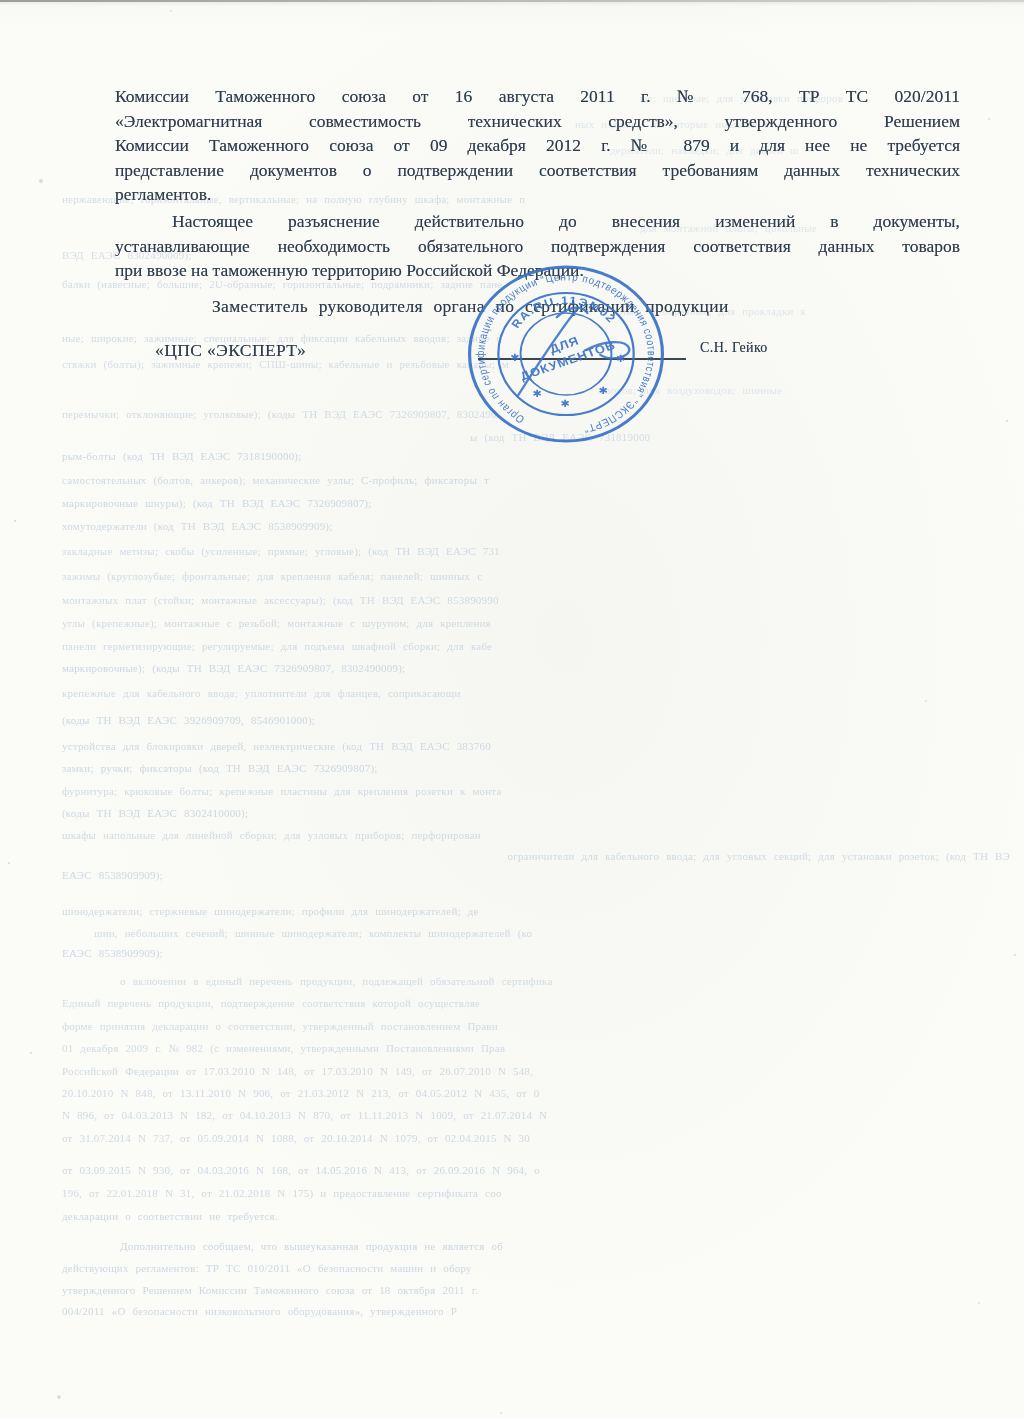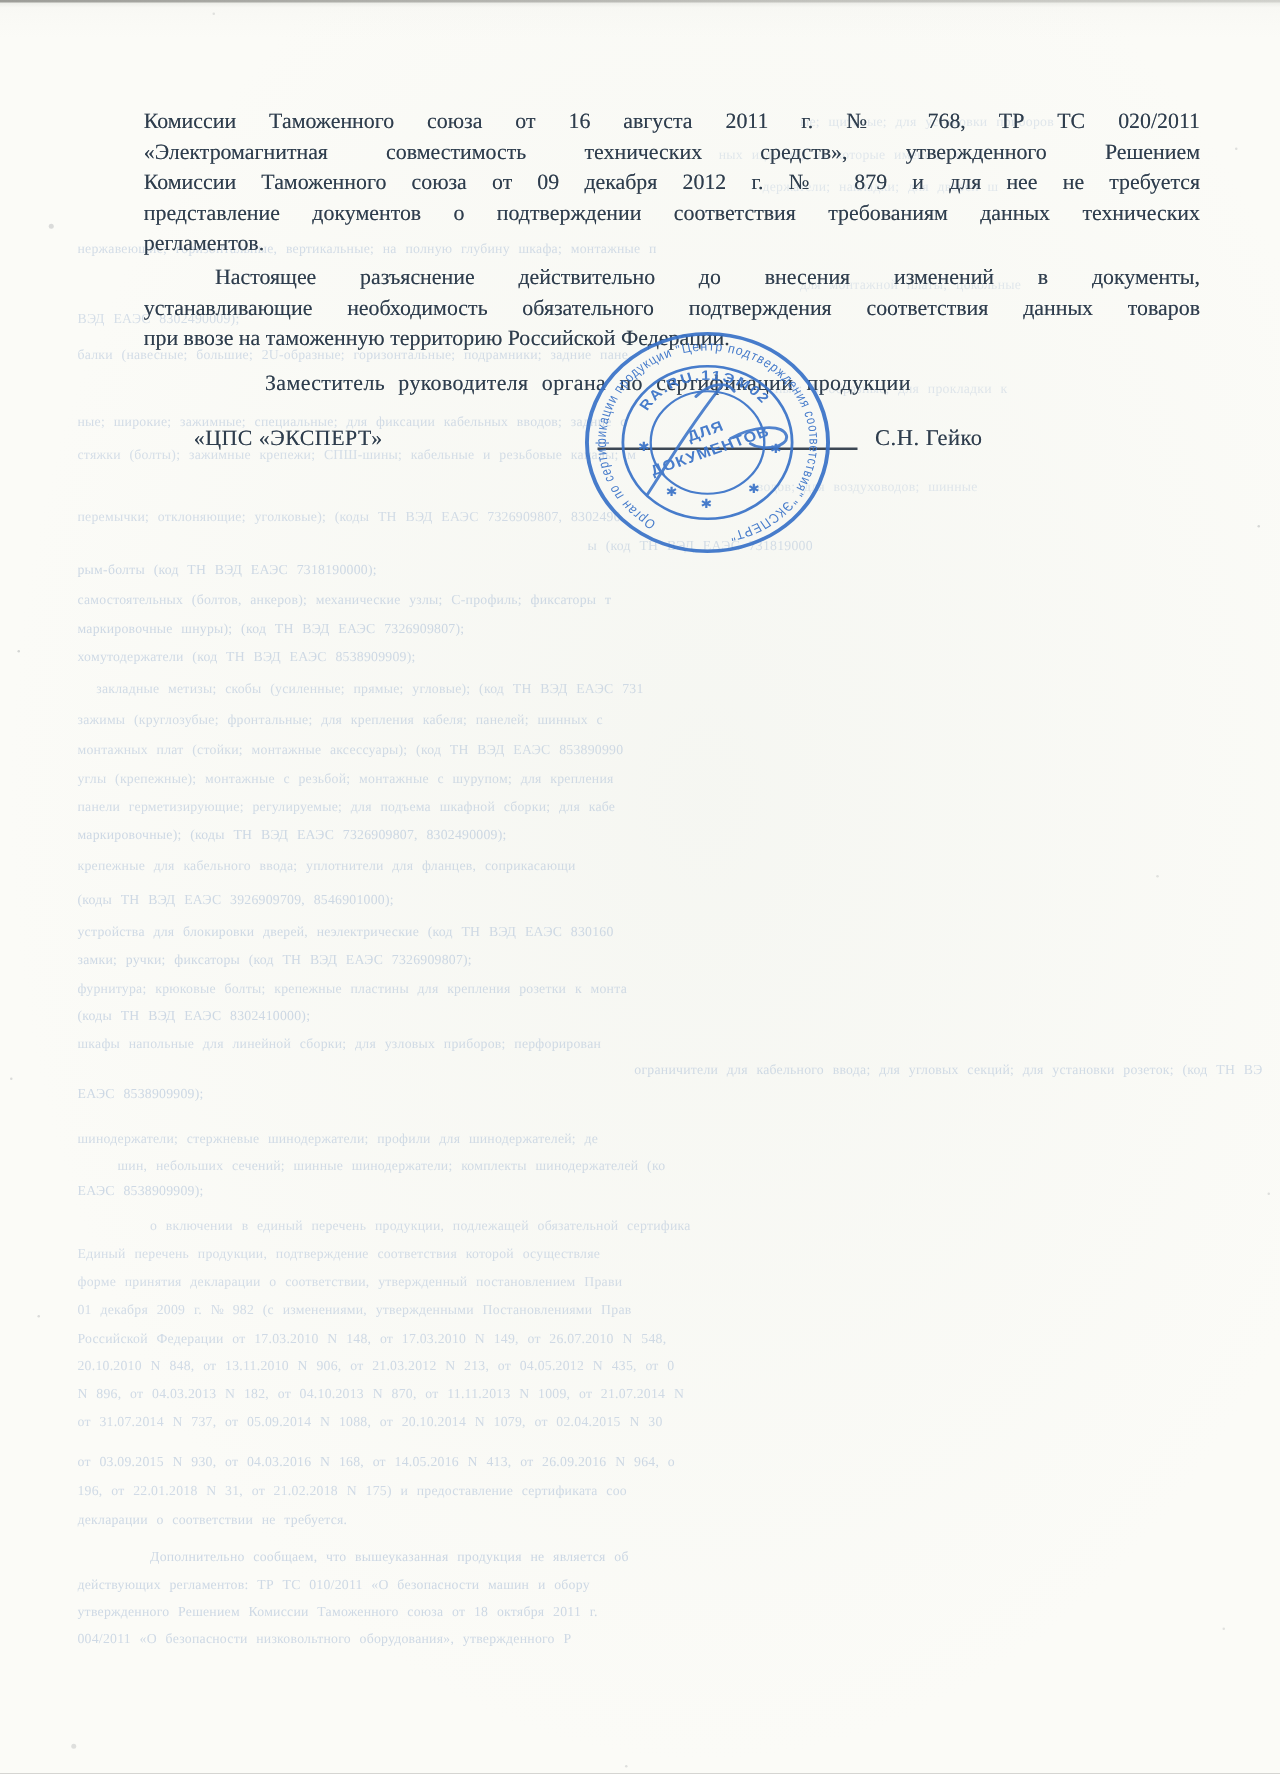--- a/index.html
+++ b/index.html
@@ -40,21 +40,21 @@
   .jline.last{ text-align:left; text-align-last:left; }
   .jline.indent{ padding-left:57px; }
   .para2{ margin-top:2px; }
 
   .sig-title{ position:absolute; left:212px; top:296px; z-index:2; white-space:nowrap;
     color:var(--text); font-size:17.5px; word-spacing:6px; letter-spacing:.3px;
     text-shadow:0 0 .5px rgba(46,61,77,.55); }
   .sig-org{ position:absolute; left:155px; top:340px; z-index:2; white-space:nowrap;
     color:var(--text); font-size:17.5px; letter-spacing:.4px; text-shadow:0 0 .5px rgba(46,61,77,.55); }
   .sig-name{ position:absolute; left:700px; top:340px; z-index:2; white-space:nowrap;
-    color:var(--text); font-size:18px; letter-spacing:.4px; text-shadow:0 0 .5px rgba(46,61,77,.55); }
+    color:var(--text); font-size:14px; letter-spacing:.4px; text-shadow:0 0 .5px rgba(46,61,77,.55); }
   .sig-line{ position:absolute; left:478px; top:358px; width:208px; height:2px; z-index:2;
     background:#3c4754; }
 
   
   .stamp{ position:absolute; left:464px; top:262px; width:204px; height:184px; z-index:3; opacity:.93; }
   .stamp svg{ width:100%; height:100%; }
   .stamp text{ font-family:"Liberation Sans", sans-serif; fill:var(--ink); }
   .ring-text{ font-size:12.5px; letter-spacing:1px; }
   .acc-text{ font-size:13px; font-weight:bold; letter-spacing:1.5px; }
   .star{ font-size:12px; }
@@ -78,29 +78,29 @@
       <div class="ghost-line" style="top: 303px; left: 620px; width: 350px; opacity: 0.28;">ные; М-образные; для прокладки к</div>
       <div class="ghost-line" style="top: 330px; left: 62px; width: 948px; opacity: 0.42;">ные; широкие; зажимные; специальные; для фиксации кабельных вводов; задние с</div>
       <div class="ghost-line" style="top: 356px; left: 62px; width: 948px; opacity: 0.4;">стяжки (болты); зажимные крепежи; СПШ-шины; кабельные и резьбовые каналы; м</div>
       <div class="ghost-line" style="top: 382px; left: 600px; width: 370px; opacity: 0.28;">вводов; для воздуховодов; шинные</div>
       <div class="ghost-line" style="top: 406px; left: 62px; width: 948px; opacity: 0.42;">перемычки; отклоняющие; уголковые); (коды ТН ВЭД ЕАЭС 7326909807, 8302490</div>
       <div class="ghost-line" style="top: 429px; left: 470px; width: 400px; opacity: 0.4;">ы (код ТН ВЭД ЕАЭС 731819000</div>
       <div class="ghost-line" style="top: 448px; left: 62px; width: 640px; opacity: 0.48;">рым-болты (код ТН ВЭД ЕАЭС 7318190000);</div>
       <div class="ghost-line" style="top: 472px; left: 62px; width: 948px; opacity: 0.46;">самостоятельных (болтов, анкеров); механические узлы; С-профиль; фиксаторы т</div>
       <div class="ghost-line" style="top: 495px; left: 62px; width: 660px; opacity: 0.48;">маркировочные шнуры); (код ТН ВЭД ЕАЭС 7326909807);</div>
       <div class="ghost-line" style="top: 518px; left: 62px; width: 600px; opacity: 0.46;">хомутодержатели (код ТН ВЭД ЕАЭС 8538909909);</div>
-      <div class="ghost-line" style="top: 543px; left: 62px; width: 948px; opacity: 0.44; margin-left: 15px;">закладные метизы; скобы (усиленные; прямые; угловые); (код ТН ВЭД ЕАЭС 731</div>
+      <div class="ghost-line" style="top: 543px; left: 62px; width: 948px; opacity: 0.44;">закладные метизы; скобы (усиленные; прямые; угловые); (код ТН ВЭД ЕАЭС 731</div>
       <div class="ghost-line" style="top: 568px; left: 62px; width: 948px; opacity: 0.44;">зажимы (круглозубые; фронтальные; для крепления кабеля; панелей; шинных с</div>
       <div class="ghost-line" style="top: 592px; left: 62px; width: 948px; opacity: 0.44;">монтажных плат (стойки; монтажные аксессуары); (код ТН ВЭД ЕАЭС 853890990</div>
       <div class="ghost-line" style="top: 615px; left: 62px; width: 948px; opacity: 0.44;">углы (крепежные); монтажные с резьбой; монтажные с шурупом; для крепления</div>
       <div class="ghost-line" style="top: 638px; left: 62px; width: 948px; opacity: 0.44;">панели герметизирующие; регулируемые; для подъема шкафной сборки; для кабе</div>
       <div class="ghost-line" style="top: 660px; left: 62px; width: 720px; opacity: 0.48;">маркировочные); (коды ТН ВЭД ЕАЭС 7326909807, 8302490009);</div>
       <div class="ghost-line" style="top: 685px; left: 62px; width: 948px; opacity: 0.44;">крепежные для кабельного ввода; уплотнители для фланцев, соприкасающи</div>
       <div class="ghost-line" style="top: 712px; left: 62px; width: 580px; opacity: 0.48;">(коды ТН ВЭД ЕАЭС 3926909709, 8546901000);</div>
-      <div class="ghost-line" style="top: 738px; left: 62px; width: 948px; opacity: 0.46;">устройства для блокировки дверей, неэлектрические (код ТН ВЭД ЕАЭС 830160</div>
+      <div class="ghost-line" style="top: 738px; left: 62px; width: 948px; opacity: 0.46;">устройства для блокировки дверей, неэлектрические (код ТН ВЭД ЕАЭС 383760</div>
       <div class="ghost-line" style="top: 760px; left: 62px; width: 640px; opacity: 0.48;">замки; ручки; фиксаторы (код ТН ВЭД ЕАЭС 7326909807);</div>
       <div class="ghost-line" style="top: 783px; left: 62px; width: 948px; opacity: 0.44;">фурнитура; крюковые болты; крепежные пластины для крепления розетки к монта</div>
       <div class="ghost-line" style="top: 805px; left: 62px; width: 440px; opacity: 0.48;">(коды ТН ВЭД ЕАЭС 8302410000);</div>
       <div class="ghost-line" style="top: 827px; left: 62px; width: 948px; opacity: 0.44;">шкафы напольные для линейной сборки; для узловых приборов; перфорирован</div>
       <div class="ghost-line" style="top: 848px; left: 62px; width: 948px; opacity: 0.44; text-align: right;">ограничители для кабельного ввода; для угловых секций; для установки розеток; (код ТН ВЭ</div>
       <div class="ghost-line" style="top: 867px; left: 62px; width: 260px; opacity: 0.48;">ЕАЭС 8538909909);</div>
       <div class="ghost-line" style="top: 903px; left: 62px; width: 948px; opacity: 0.44;">шинодержатели; стержневые шинодержатели; профили для шинодержателей; де</div>
       <div class="ghost-line" style="top: 925px; left: 62px; width: 948px; opacity: 0.44; margin-left: 32px;">шин, небольших сечений; шинные шинодержатели; комплекты шинодержателей (ко</div>
       <div class="ghost-line" style="top: 945px; left: 62px; width: 260px; opacity: 0.48;">ЕАЭС 8538909909);</div>
       <div class="ghost-line" style="top: 973px; left: 120px; width: 890px; opacity: 0.42;">о включении в единый перечень продукции, подлежащей обязательной сертифика</div>

